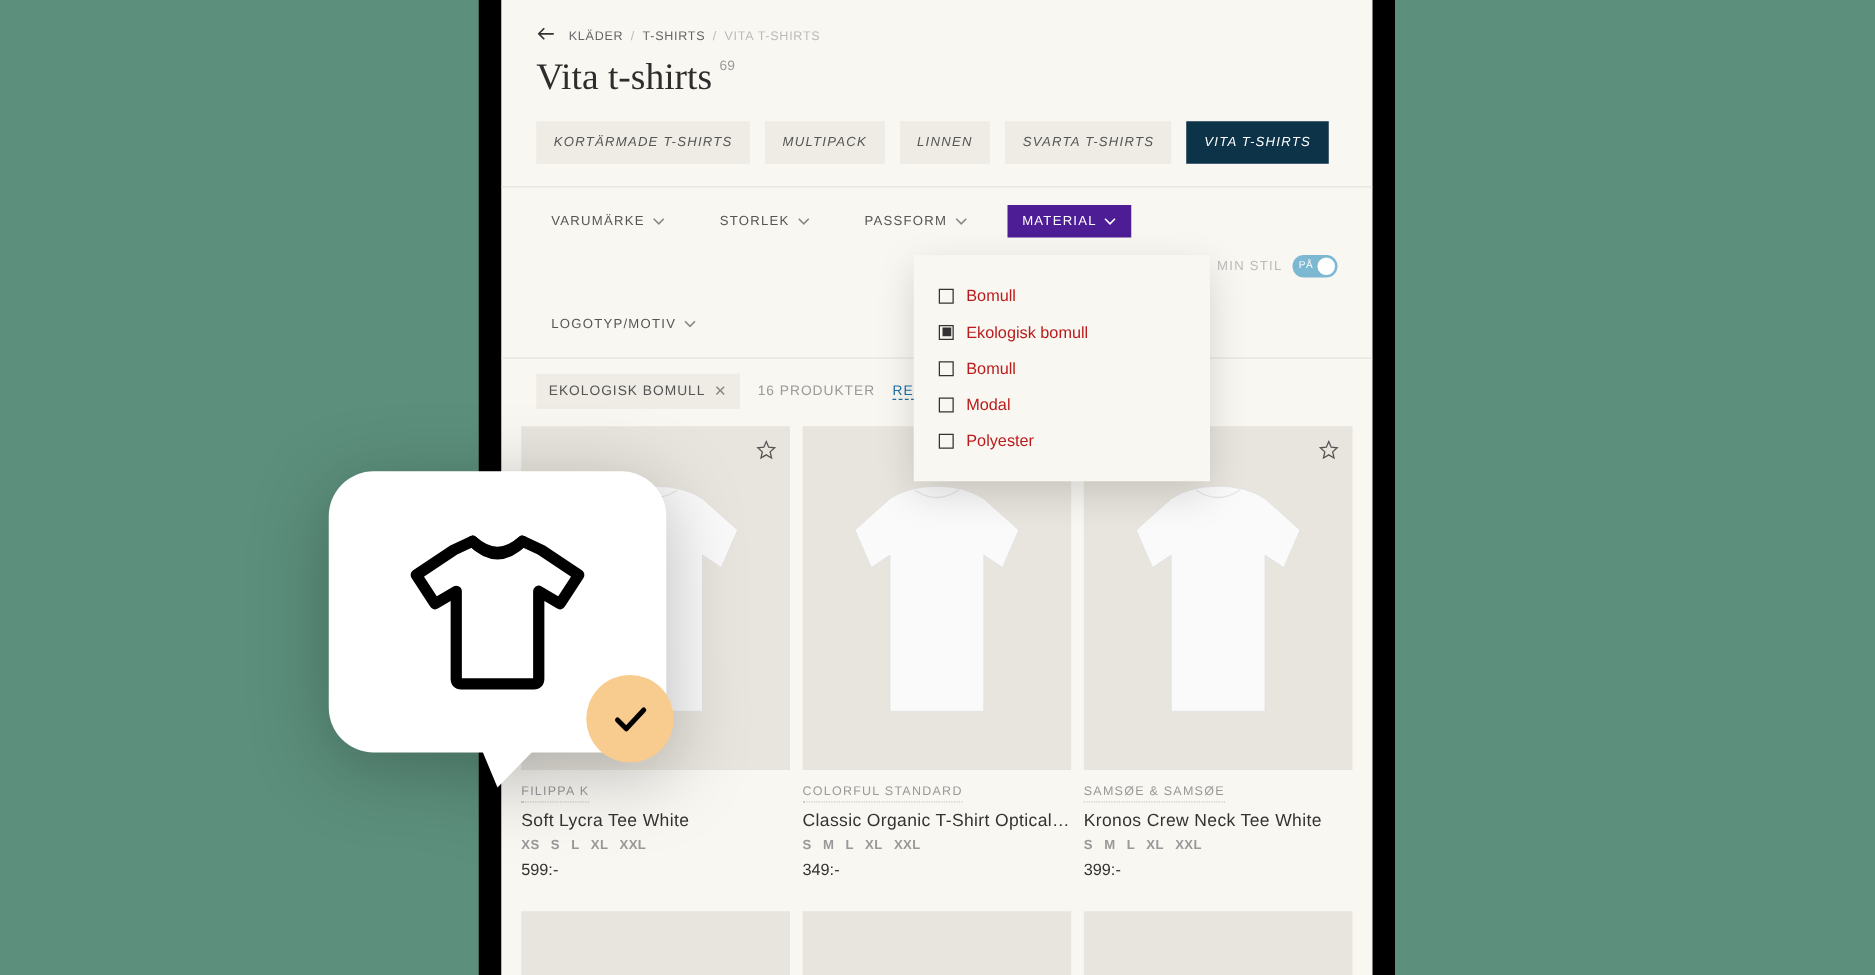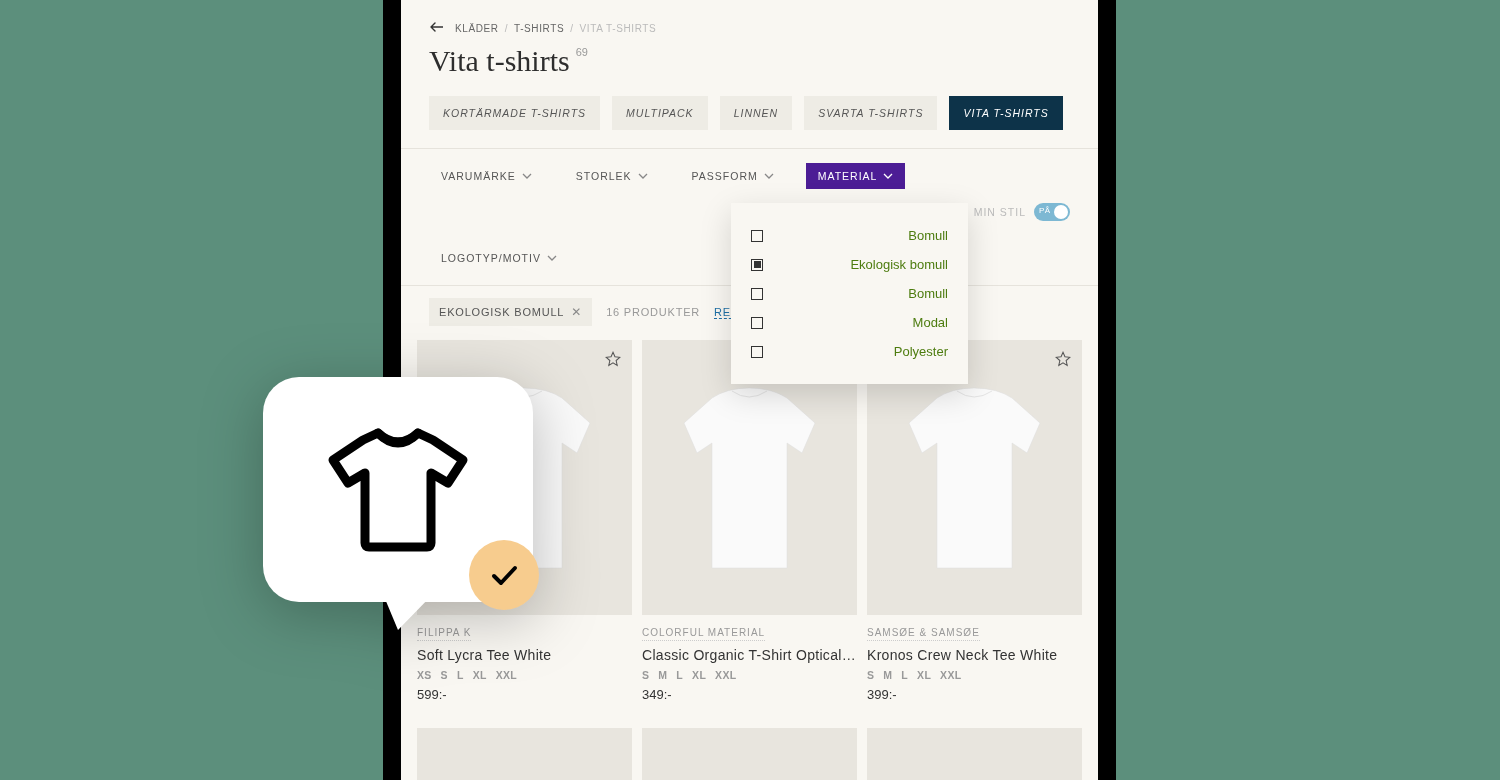--- a/index.html
+++ b/index.html
@@ -96,21 +96,21 @@
     left: 302px;
     width: 237px;
     background:#f9f7f2;
     box-shadow: 0 10px 30px rgba(0,0,0,0.15);
     padding: 18px 20px;
     z-index: 50;
   }
   .dd-item {
     display:flex; align-items:center; gap:10px;
     padding: 7px 0;
-    font-size: 13px; color:#4d7c0f;justify-content:space-between;
+    font-size: 13px; color:#b91c1c;
   }
   .checkbox {
     width:12px; height:12px; border:1.5px solid #333;
     display:flex; align-items:center; justify-content:center;
     flex-shrink:0;
   }
   .checkbox.checked::after {
     content:""; width:7px; height:7px; background:#333;
   }
   .applied-row {
@@ -349,21 +349,21 @@
             <span class="star">
               <svg width="18" height="18" viewBox="0 0 24 24">
                   <path d="M12 3 L14.6 9 L21 9.7 L16.2 14 L17.6 20.5 L12 17.2 L6.4 20.5 L7.8 14 L3 9.7 L9.4 9 Z" fill="none" stroke="#555" stroke-width="1.4"></path>
                 </svg>
             </span>
             <svg class="tshirt-shape" viewBox="0 0 145 190">
               <path d="M35 15 Q50 5 72 5 Q95 5 110 15 L138 40 L125 70 L110 60 L110 185 L35 185 L35 60 L20 70 L7 40 Z" fill="#fafafa" stroke="#ddd" stroke-width="0.5"></path>
               <path d="M55 8 Q72 20 90 8" fill="none" stroke="#e5e5e5" stroke-width="1"></path>
             </svg>
           </div>
-          <div class="brand">COLORFUL MATERIAL</div>
+          <div class="brand">COLORFUL STANDARD</div>
           <div class="product-name">Classic Organic T-Shirt Optical…</div>
           <div class="sizes">
             <span>S</span><span>M</span><span>L</span><span>XL</span><span>XXL</span>
           </div>
           <div class="price">349:-</div>
         </div>
 
         <div class="card">
           <div class="card-img">
             <span class="star">

